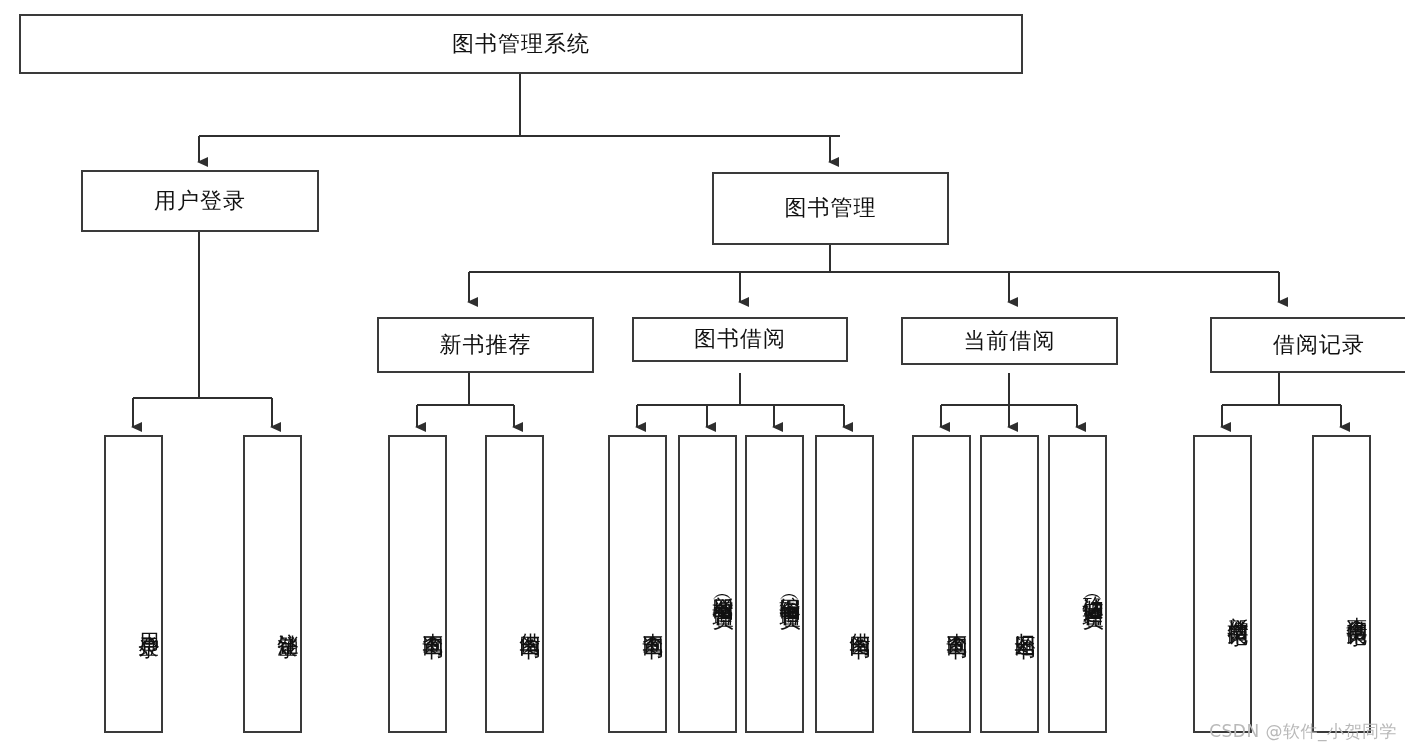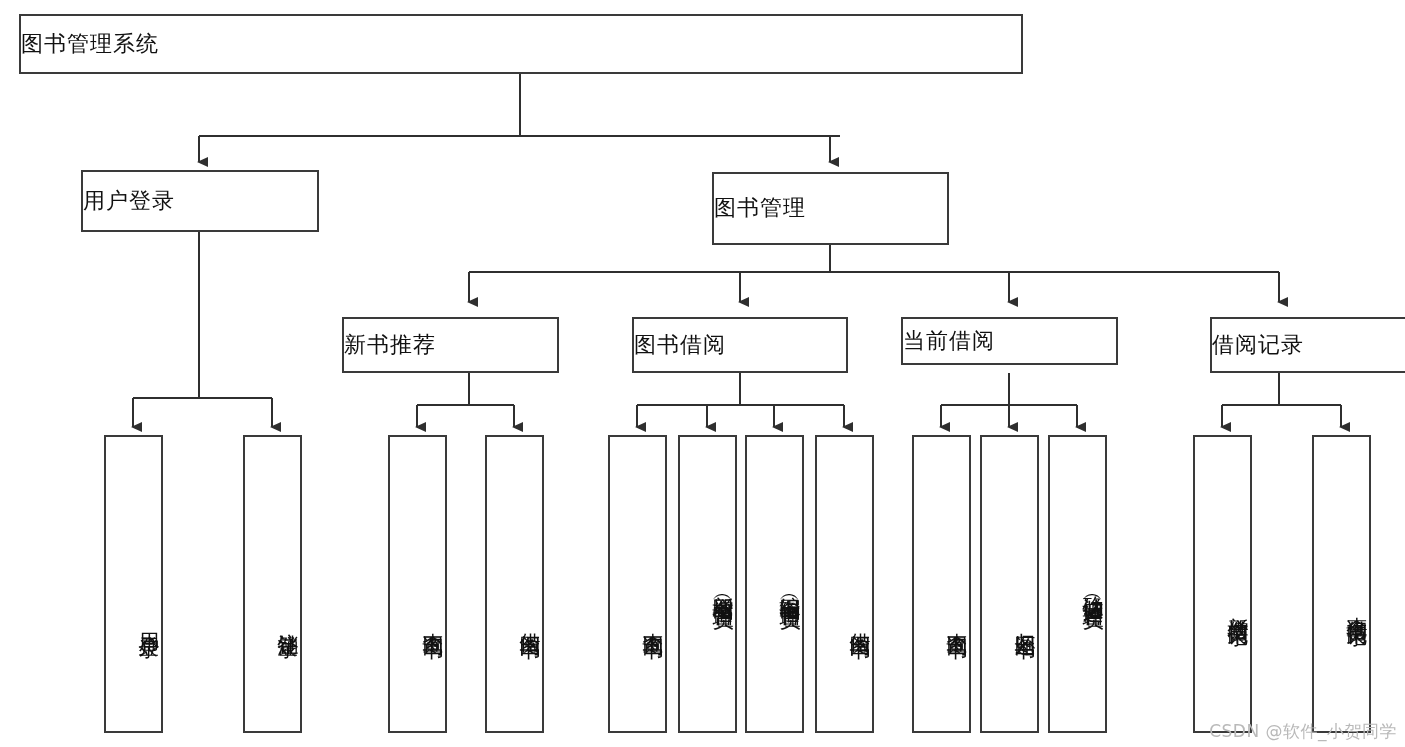--- a/index.html
+++ b/index.html
@@ -26,20 +26,21 @@
     height: 747px;
     pointer-events: none;
   }
   .node {
     position: absolute;
     box-sizing: border-box;
     background: #ffffff;
     border: 2px solid #3a3a3a;
     display: flex;
     align-items: center;
+    justify-content: center;
     color: #111111;
     z-index: 2;
   }
   .node-h {
     font-size: 22px;
     line-height: 1.1;
     letter-spacing: 1px;
     white-space: nowrap;
   }
   .node-v {
@@ -127,24 +128,24 @@
     <span>图书管理系统</span>
   </div>
 
   <div class="node node-h" style="left:81px; top:170px; width:238px; height:62px;">
     <span>用户登录</span>
   </div>
   <div class="node node-h" style="left:712px; top:172px; width:237px; height:73px;">
     <span>图书管理</span>
   </div>
 
-  <div class="node node-h" style="left:342px; top:317px; width:217px; height:56px;">
+  <div class="node node-h" style="left:377px; top:317px; width:217px; height:56px;">
     <span>新书推荐</span>
   </div>
-  <div class="node node-h" style="left:632px; top:317px; width:216px; height:56px;">
+  <div class="node node-h" style="left:632px; top:317px; width:216px; height:45px;">
     <span>图书借阅</span>
   </div>
   <div class="node node-h" style="left:901px; top:317px; width:217px; height:48px;">
     <span>当前借阅</span>
   </div>
   <div class="node node-h" style="left:1210px; top:317px; width:218px; height:56px;">
     <span>借阅记录</span>
   </div>
 
   <div class="node node-v" style="left:104px; top:435px; width:59px; height:298px; padding-top:72px;">

